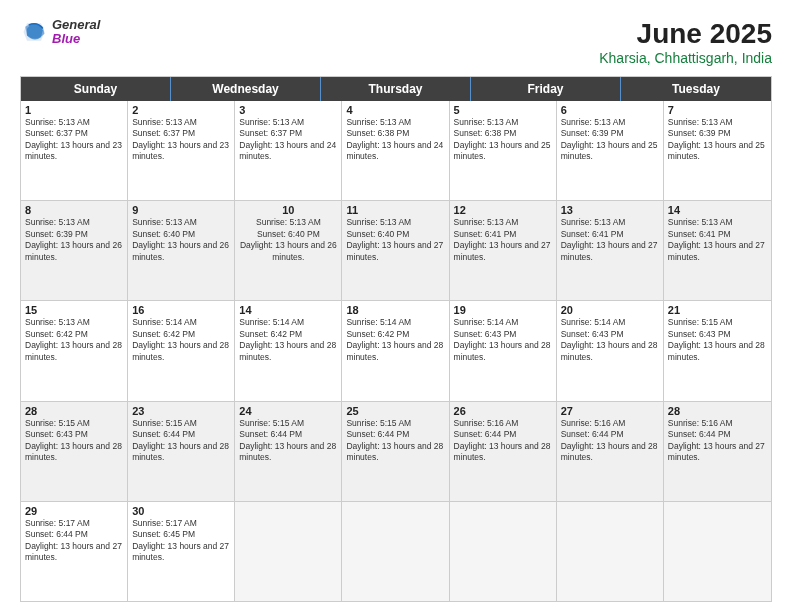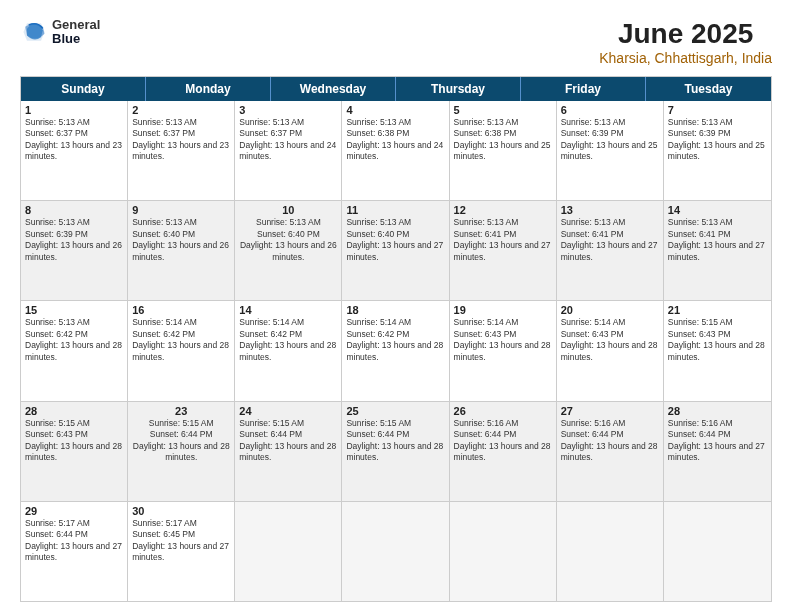--- a/index.html
+++ b/index.html
@@ -27,50 +27,51 @@
       display: flex;
       align-items: center;
       gap: 4px;
     }
     .logo-text {
       display: flex;
       flex-direction: column;
       font-size: 13px;
       font-weight: bold;
       line-height: 1.1;
+      font-style: italic;
     }
     .logo-text .general { color: #333; }
-    .logo-text .blue { color: #0f172a; }
+    .logo-text .blue { color: #a21caf; }
     .logo-icon {
       width: 28px;
       height: 28px;
     }
     .title-block {
-      text-align: center;
+      text-align: right;
       margin-left: 32px;
     }
     .title-block .month-year {
       font-size: 28px;
       font-weight: bold;
       color: #222;
     }
     .title-block .location {
       font-size: 14px;
-      color: #a16207;
+      color: #15803d;
     }
     .calendar {
       flex: 1;
       display: flex;
       flex-direction: column;
       border: 1px solid #ccc;
     }
     .cal-header {
       display: grid;
-      grid-template-columns: repeat(6, 1fr);
-      background: #0c4a6e;
+      grid-template-columns: repeat(5, 1fr);
+      background: #404040;
     }
     .cal-header-cell {
       color: #fff;
       font-size: 12px;
       font-weight: bold;
       text-align: center;
       padding: 5px 2px;
       border-right: 1px solid #5590cc;
     }
     .cal-header-cell:last-child { border-right: none; }
@@ -128,21 +129,20 @@
     </div>
     <div class="title-block">
       <div class="month-year">June 2025</div>
       <div class="location">Kharsia, Chhattisgarh, India</div>
     </div>
   </div>
 
   <div class="calendar">
     <div class="cal-header">
       <div class="cal-header-cell">Sunday</div>
-      <div class="cal-header-cell">Monday</div>
       <div class="cal-header-cell">Wednesday</div>
       <div class="cal-header-cell">Thursday</div>
       <div class="cal-header-cell">Friday</div>
       <div class="cal-header-cell">Tuesday</div>
     </div>
     <div class="cal-body">
 
       <div class="cal-row">
         <div class="cal-cell">
           <div class="day-num">1</div>
@@ -234,21 +234,21 @@
           <div class="day-num">21</div>
           <div class="cell-text">Sunrise: 5:15 AM<br>Sunset: 6:43 PM<br>Daylight: 13 hours and 28 minutes.</div>
         </div>
       </div>
 
       <div class="cal-row">
         <div class="cal-cell" style="background:#f0f0f0;">
           <div class="day-num">28</div>
           <div class="cell-text">Sunrise: 5:15 AM<br>Sunset: 6:43 PM<br>Daylight: 13 hours and 28 minutes.</div>
         </div>
-        <div class="cal-cell" style="background:#f0f0f0;text-align:center;">
+        <div class="cal-cell" style="background:#f0f0f0;">
           <div class="day-num">23</div>
           <div class="cell-text">Sunrise: 5:15 AM<br>Sunset: 6:44 PM<br>Daylight: 13 hours and 28 minutes.</div>
         </div>
         <div class="cal-cell" style="background:#f0f0f0;">
           <div class="day-num">24</div>
           <div class="cell-text">Sunrise: 5:15 AM<br>Sunset: 6:44 PM<br>Daylight: 13 hours and 28 minutes.</div>
         </div>
         <div class="cal-cell" style="background:#f0f0f0;">
           <div class="day-num">25</div>
           <div class="cell-text">Sunrise: 5:15 AM<br>Sunset: 6:44 PM<br>Daylight: 13 hours and 28 minutes.</div>

